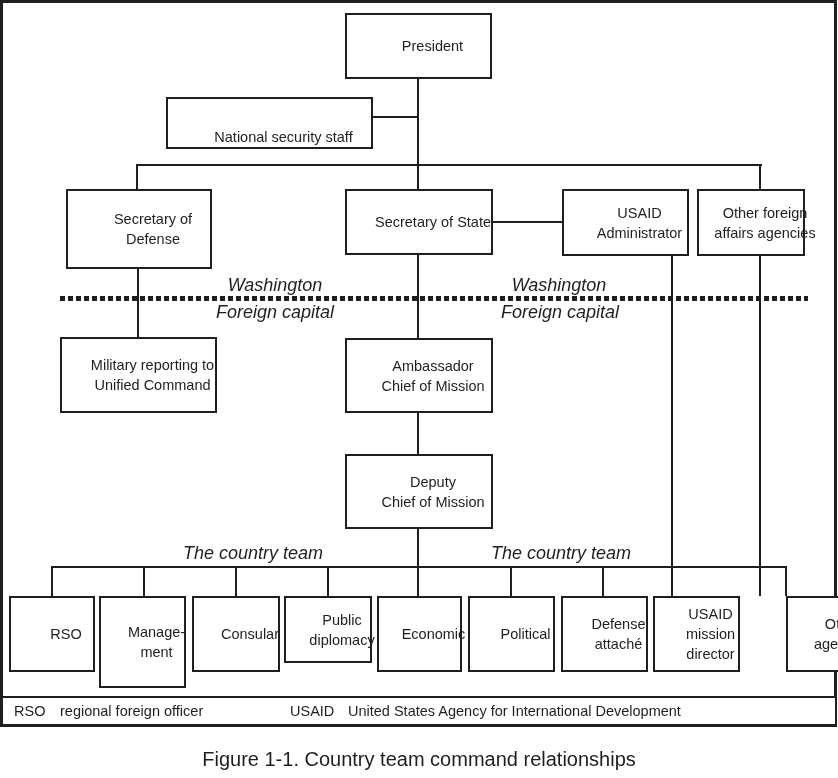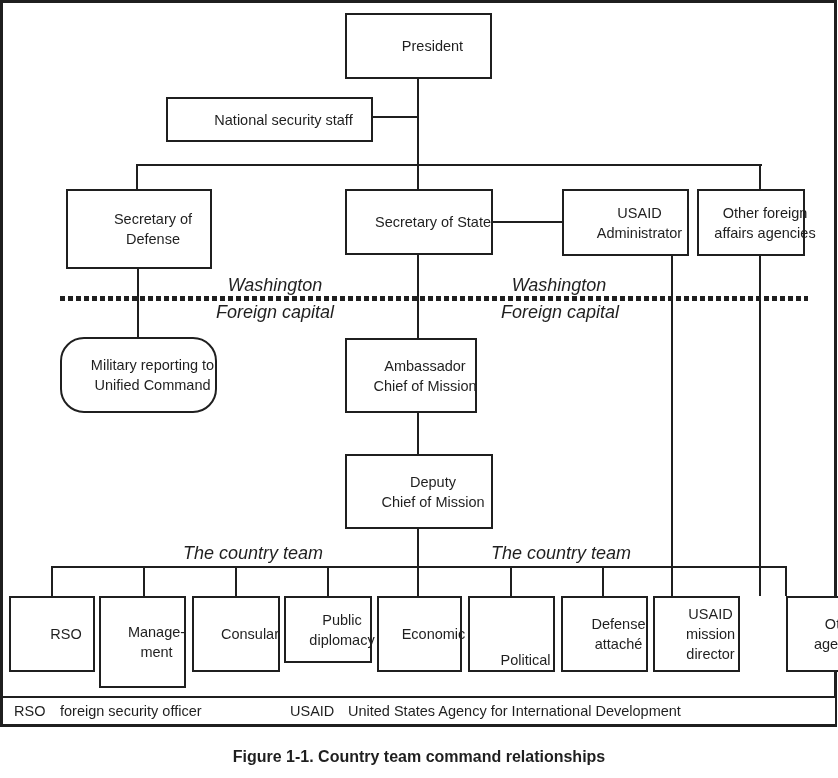--- a/index.html
+++ b/index.html
@@ -26,21 +26,21 @@
     position:absolute; transform:translateX(-50%); font-style:italic;
     font-size:18px; line-height:17px; white-space:nowrap; z-index:4;
   }
   .legend-bar {
     position:absolute; left:3px; top:696px; width:832px; height:28px;
     border-top:2px solid var(--line,#1f1f1f); background:var(--bg,#fff); z-index:5;
   }
   .legend-bar span { position:absolute; font-size:14.5px; line-height:26px; white-space:nowrap; }
   .caption {
     position:absolute; left:0; top:748px; width:838px; text-align:center;
-    font-size:16px; font-weight:bold; color:var(--text,#1f1f1f);
+    font-size:20px; font-weight:normal; color:var(--text,#1f1f1f);
   }
 </style>
 </head>
 <body>
 
 <div class="stage">
   <div class="frame"></div>
 
   <div class="dotted"></div>
 
@@ -61,43 +61,43 @@
   <div class="ln" style="left:143px; top:566px; width:2px; height:30px;"></div>
   <div class="ln" style="left:235px; top:566px; width:2px; height:30px;"></div>
   <div class="ln" style="left:327px; top:566px; width:2px; height:30px;"></div>
   <div class="ln" style="left:510px; top:566px; width:2px; height:30px;"></div>
   <div class="ln" style="left:602px; top:566px; width:2px; height:30px;"></div>
   <div class="ln" style="left:785px; top:566px; width:2px; height:30px;"></div>
 
   <div class="node" style="left:345px; top:13px; width:147px; height:66px;">
     <span>President</span>
   </div>
-  <div class="node" style="left:166px; top:97px; width:207px; height:45px;">
+  <div class="node" style="left:166px; top:97px; width:207px; height:52px;justify-content:flex-end;">
     <span>National security staff</span>
   </div>
   <div class="node" style="left:66px; top:189px; width:146px; height:80px;">
     <span>Secretary of</span>
     <span>Defense</span>
   </div>
   <div class="node" style="left:345px; top:189px; width:148px; height:66px;">
     <span>Secretary of State</span>
   </div>
   <div class="node" style="left:562px; top:189px; width:127px; height:67px;">
     <span>USAID</span>
     <span>Administrator</span>
   </div>
   <div class="node" style="left:697px; top:189px; width:108px; height:67px;">
     <span>Other foreign</span>
     <span>affairs agencies</span>
   </div>
-  <div class="node" style="left:60px; top:337px; width:157px; height:76px;border-radius:24px;">
+  <div class="node" style="left:60px; top:337px; width:157px; height:76px;">
     <span>Military reporting to</span>
     <span>Unified Command</span>
   </div>
-  <div class="node" style="left:345px; top:338px; width:132px; height:75px;">
+  <div class="node" style="left:345px; top:338px; width:148px; height:75px;">
     <span>Ambassador</span>
     <span>Chief of Mission</span>
   </div>
   <div class="node" style="left:345px; top:454px; width:148px; height:75px;">
     <span>Deputy</span>
     <span>Chief of Mission</span>
   </div>
 
   <div class="node" style="left:9px; top:596px; width:86px; height:76px;">
     <span>RSO</span>
@@ -109,21 +109,21 @@
   <div class="node" style="left:192px; top:596px; width:88px; height:76px;">
     <span>Consular</span>
   </div>
   <div class="node" style="left:284px; top:596px; width:88px; height:67px;">
     <span>Public</span>
     <span>diplomacy</span>
   </div>
   <div class="node" style="left:377px; top:596px; width:85px; height:76px;">
     <span>Economic</span>
   </div>
-  <div class="node" style="left:468px; top:596px; width:87px; height:76px;justify-content:flex-end;">
+  <div class="node" style="left:468px; top:596px; width:87px; height:76px;">
     <span>Political</span>
   </div>
   <div class="node" style="left:561px; top:596px; width:87px; height:76px;">
     <span>Defense</span>
     <span>attaché</span>
   </div>
   <div class="node" style="left:653px; top:596px; width:87px; height:76px;">
     <span>USAID</span>
     <span>mission</span>
     <span>director</span>
@@ -135,19 +135,19 @@
 
   <span class="rlabel" style="left:275px; top:277px;">Washington</span>
   <span class="rlabel" style="left:275px; top:304px;">Foreign capital</span>
   <span class="rlabel" style="left:559px; top:277px;">Washington</span>
   <span class="rlabel" style="left:560px; top:304px;">Foreign capital</span>
   <span class="rlabel" style="left:253px; top:545px;">The country team</span>
   <span class="rlabel" style="left:561px; top:545px;">The country team</span>
 
   <div class="legend-bar">
     <span style="left:11px;">RSO</span>
-    <span style="left:57px;">foreign security officer</span>
+    <span style="left:57px;">regional foreign officer</span>
     <span style="left:287px;">USAID</span>
     <span style="left:345px;">United States Agency for International Development</span>
   </div>
 
   <div class="caption">Figure 1-1. Country team command relationships</div>
 </div>
 
 </body></html>

